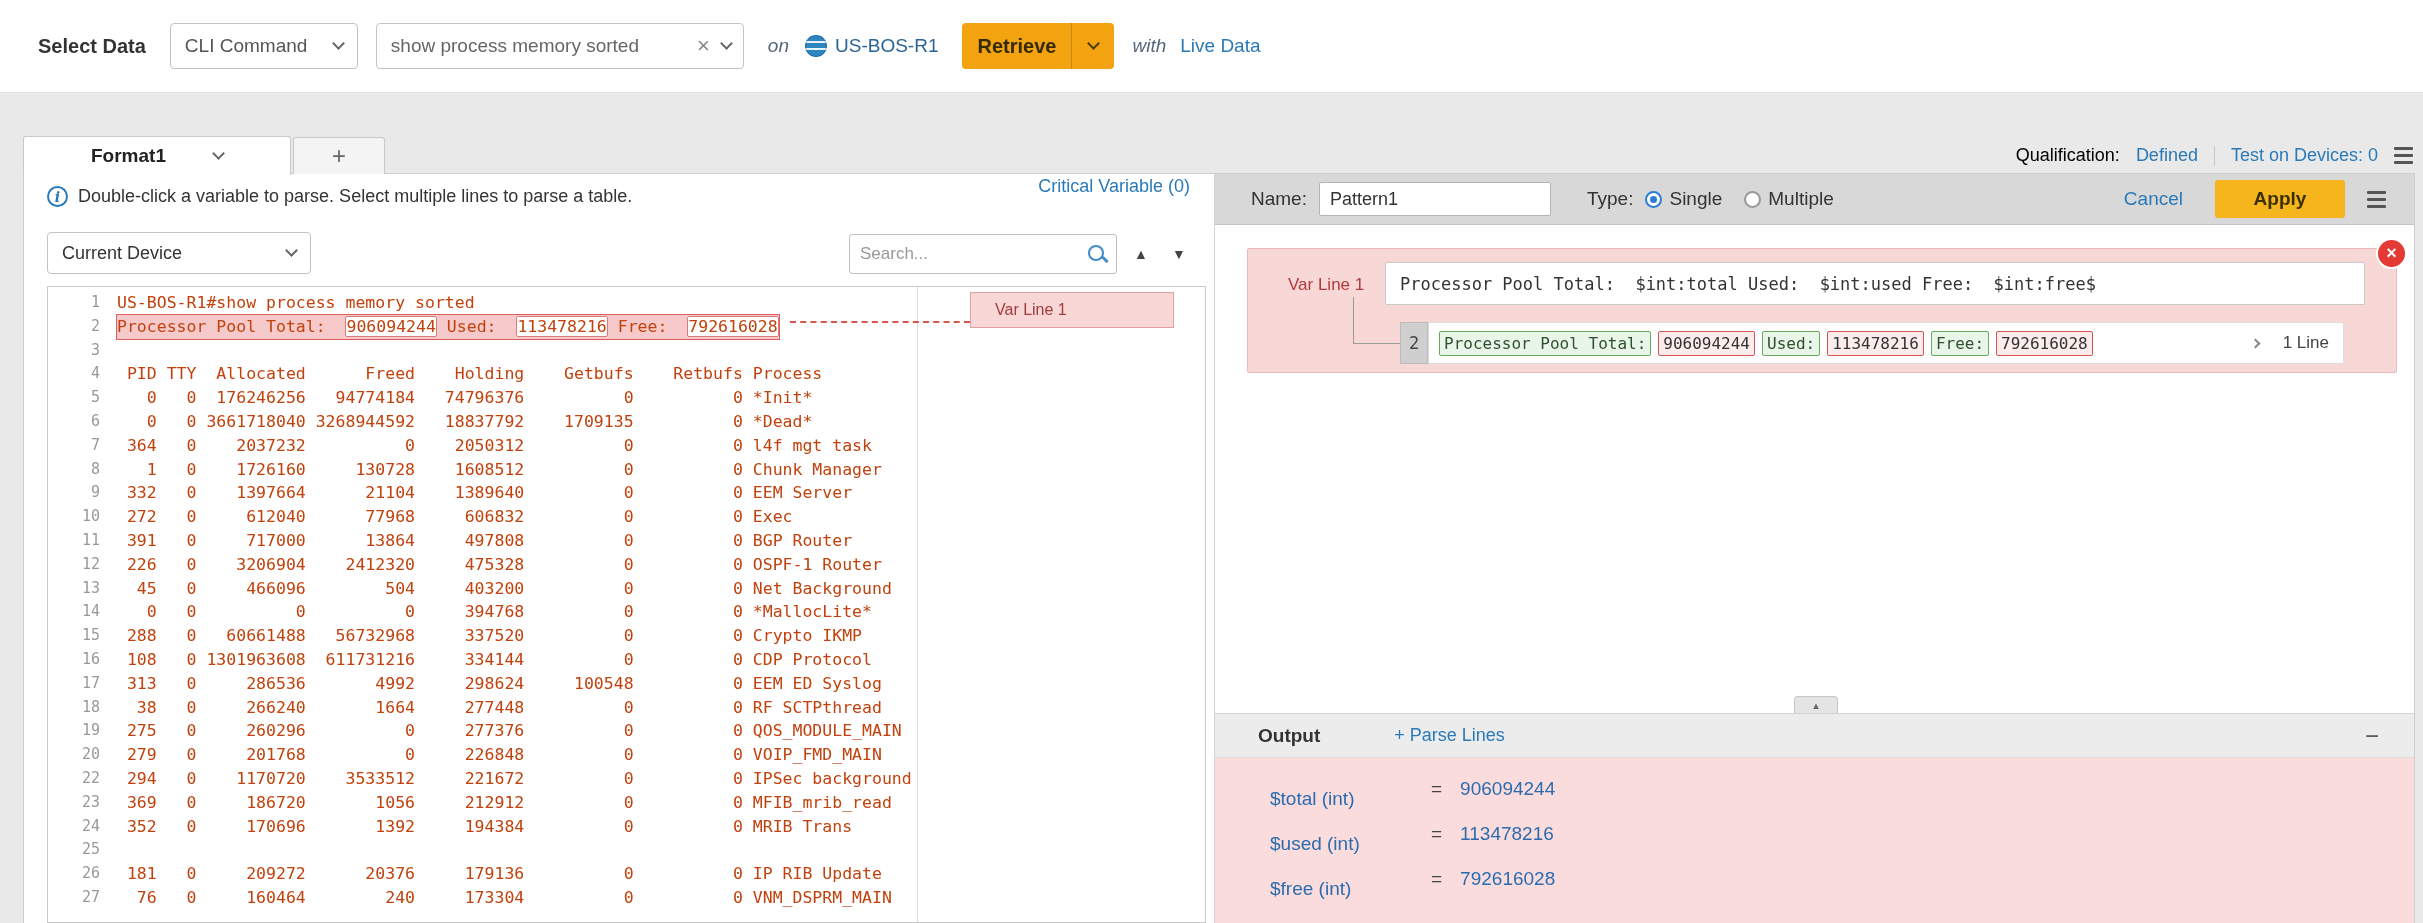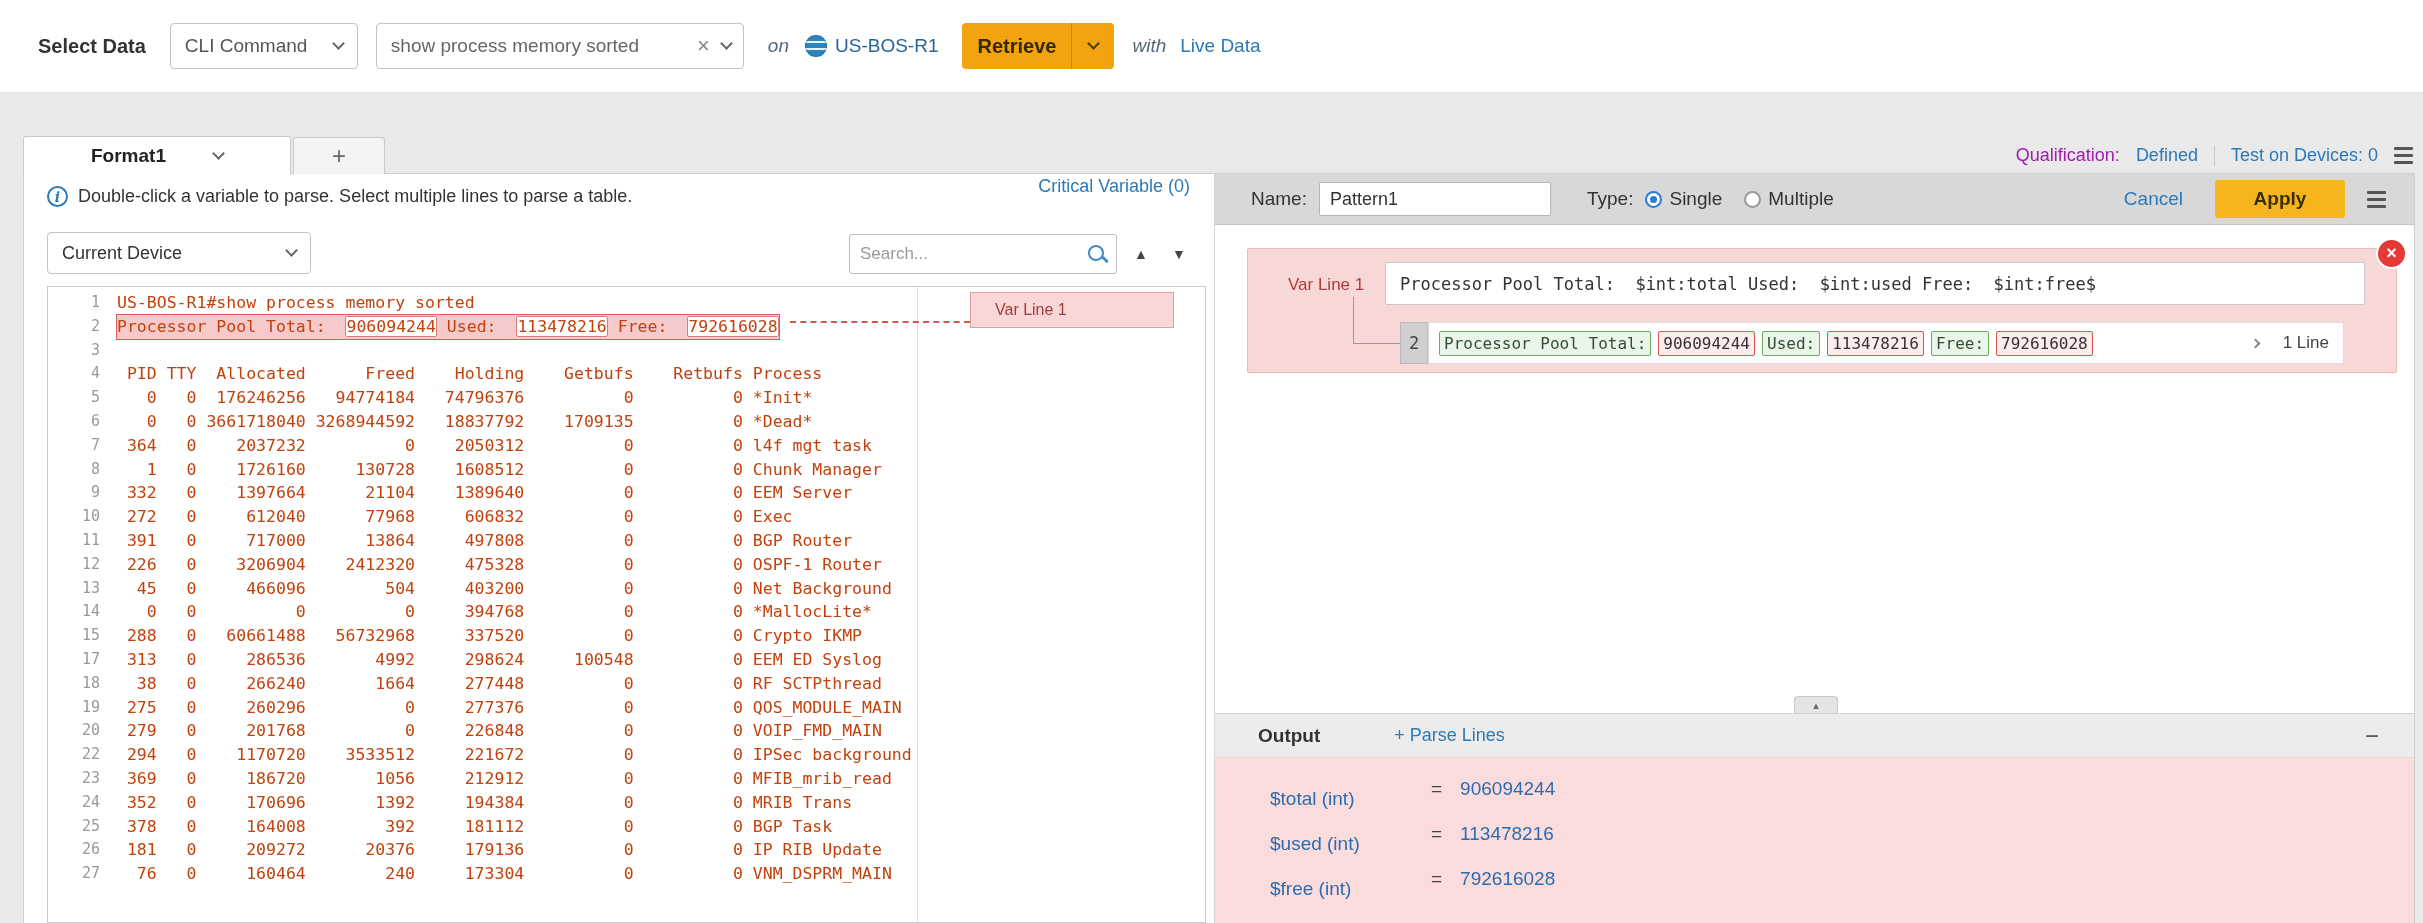--- a/index.html
+++ b/index.html
@@ -49,21 +49,21 @@
   .retrieve-arrow { width:43px; height:46px; background:var(--accent-yellow,#f2a30f); border:none; border-left:1px solid rgba(0,0,0,.18); cursor:pointer; display:flex; align-items:center; justify-content:center; }
   .topbar .conj.with { margin-left:18px; }
   .topbar .live-link { margin-left:14px; font-size:19px;text-align:right; }
 
   
   .tabband { position:absolute; left:23px; top:136px; width:2392px; height:38px; display:flex; align-items:flex-end; z-index:3; }
   .tab { height:38px; display:flex; align-items:center; justify-content:center; cursor:pointer; }
   .tab.active { width:268px; background:#fff; border:1px solid #c9c9c9; border-bottom:none; border-radius:3px 3px 0 0; gap:48px; font-size:19px; font-weight:bold; color:#222; position:relative; z-index:4; height:39px; margin-bottom:-1px; }
   .tab.add { width:92px; height:37px; background:#f4f4f4; border:1px solid #c9c9c9; border-bottom:none; border-radius:3px 3px 0 0; font-size:24px; color:#666; margin-left:2px; }
   .qualrow { margin-left:auto; display:flex; align-items:center; gap:16px; padding-bottom:8px; padding-right:2px; font-size:18px; }
-  .qualrow .gray { color:#a21caf; }
+  .qualrow .gray { color:#000000; }
   .vdiv { width:1px; height:20px; background:#c9c9c9; display:inline-block; }
 
   
   .card { position:absolute; left:23px; top:173px; width:2392px; bottom:0; background:#fff; border:1px solid #cfcfcf; border-bottom:none; z-index:2; }
 
   
   .left-pane { position:absolute; left:0; top:0; width:1190px; bottom:0; }
   .hint-row { position:absolute; left:23px; top:12px; width:1150px; display:flex; align-items:center; gap:10px; }
   .hint-text { font-size:18px; color:#333; }
   .critical { position:absolute; right:24px; top:2px; }
@@ -252,20 +252,24 @@
           </div>
           <div class="crow">
             <span class="ln">14</span>
             <span class="ct">   0   0          0          0     394768          0          0 *MallocLite*</span>
           </div>
           <div class="crow">
             <span class="ln">15</span>
             <span class="ct"> 288   0   60661488   56732968     337520          0          0 Crypto IKMP</span>
           </div>
           <div class="crow">
+            <span class="ln">16</span>
+            <span class="ct"> 108   0 1301963608  611731216     334144          0          0 CDP Protocol</span>
+          </div>
+          <div class="crow">
             <span class="ln">17</span>
             <span class="ct"> 313   0     286536       4992     298624     100548          0 EEM ED Syslog</span>
           </div>
           <div class="crow">
             <span class="ln">18</span>
             <span class="ct">  38   0     266240       1664     277448          0          0 RF SCTPthread</span>
           </div>
           <div class="crow">
             <span class="ln">19</span>
             <span class="ct"> 275   0     260296          0     277376          0          0 QOS_MODULE_MAIN</span>
@@ -281,21 +285,20 @@
           <div class="crow">
             <span class="ln">23</span>
             <span class="ct"> 369   0     186720       1056     212912          0          0 MFIB_mrib_read</span>
           </div>
           <div class="crow">
             <span class="ln">24</span>
             <span class="ct"> 352   0     170696       1392     194384          0          0 MRIB Trans</span>
           </div>
           <div class="crow">
             <span class="ln">25</span>
-            <span class="ct"> 378   0     164008        392     181112          0          0 BGP Task</span>
           </div>
           <div class="crow">
             <span class="ln">26</span>
             <span class="ct"> 181   0     209272      20376     179136          0          0 IP RIB Update</span>
           </div>
           <div class="crow">
             <span class="ln">27</span>
             <span class="ct">  76   0     160464        240     173304          0          0 VNM_DSPRM_MAIN</span>
           </div>
         </div>

